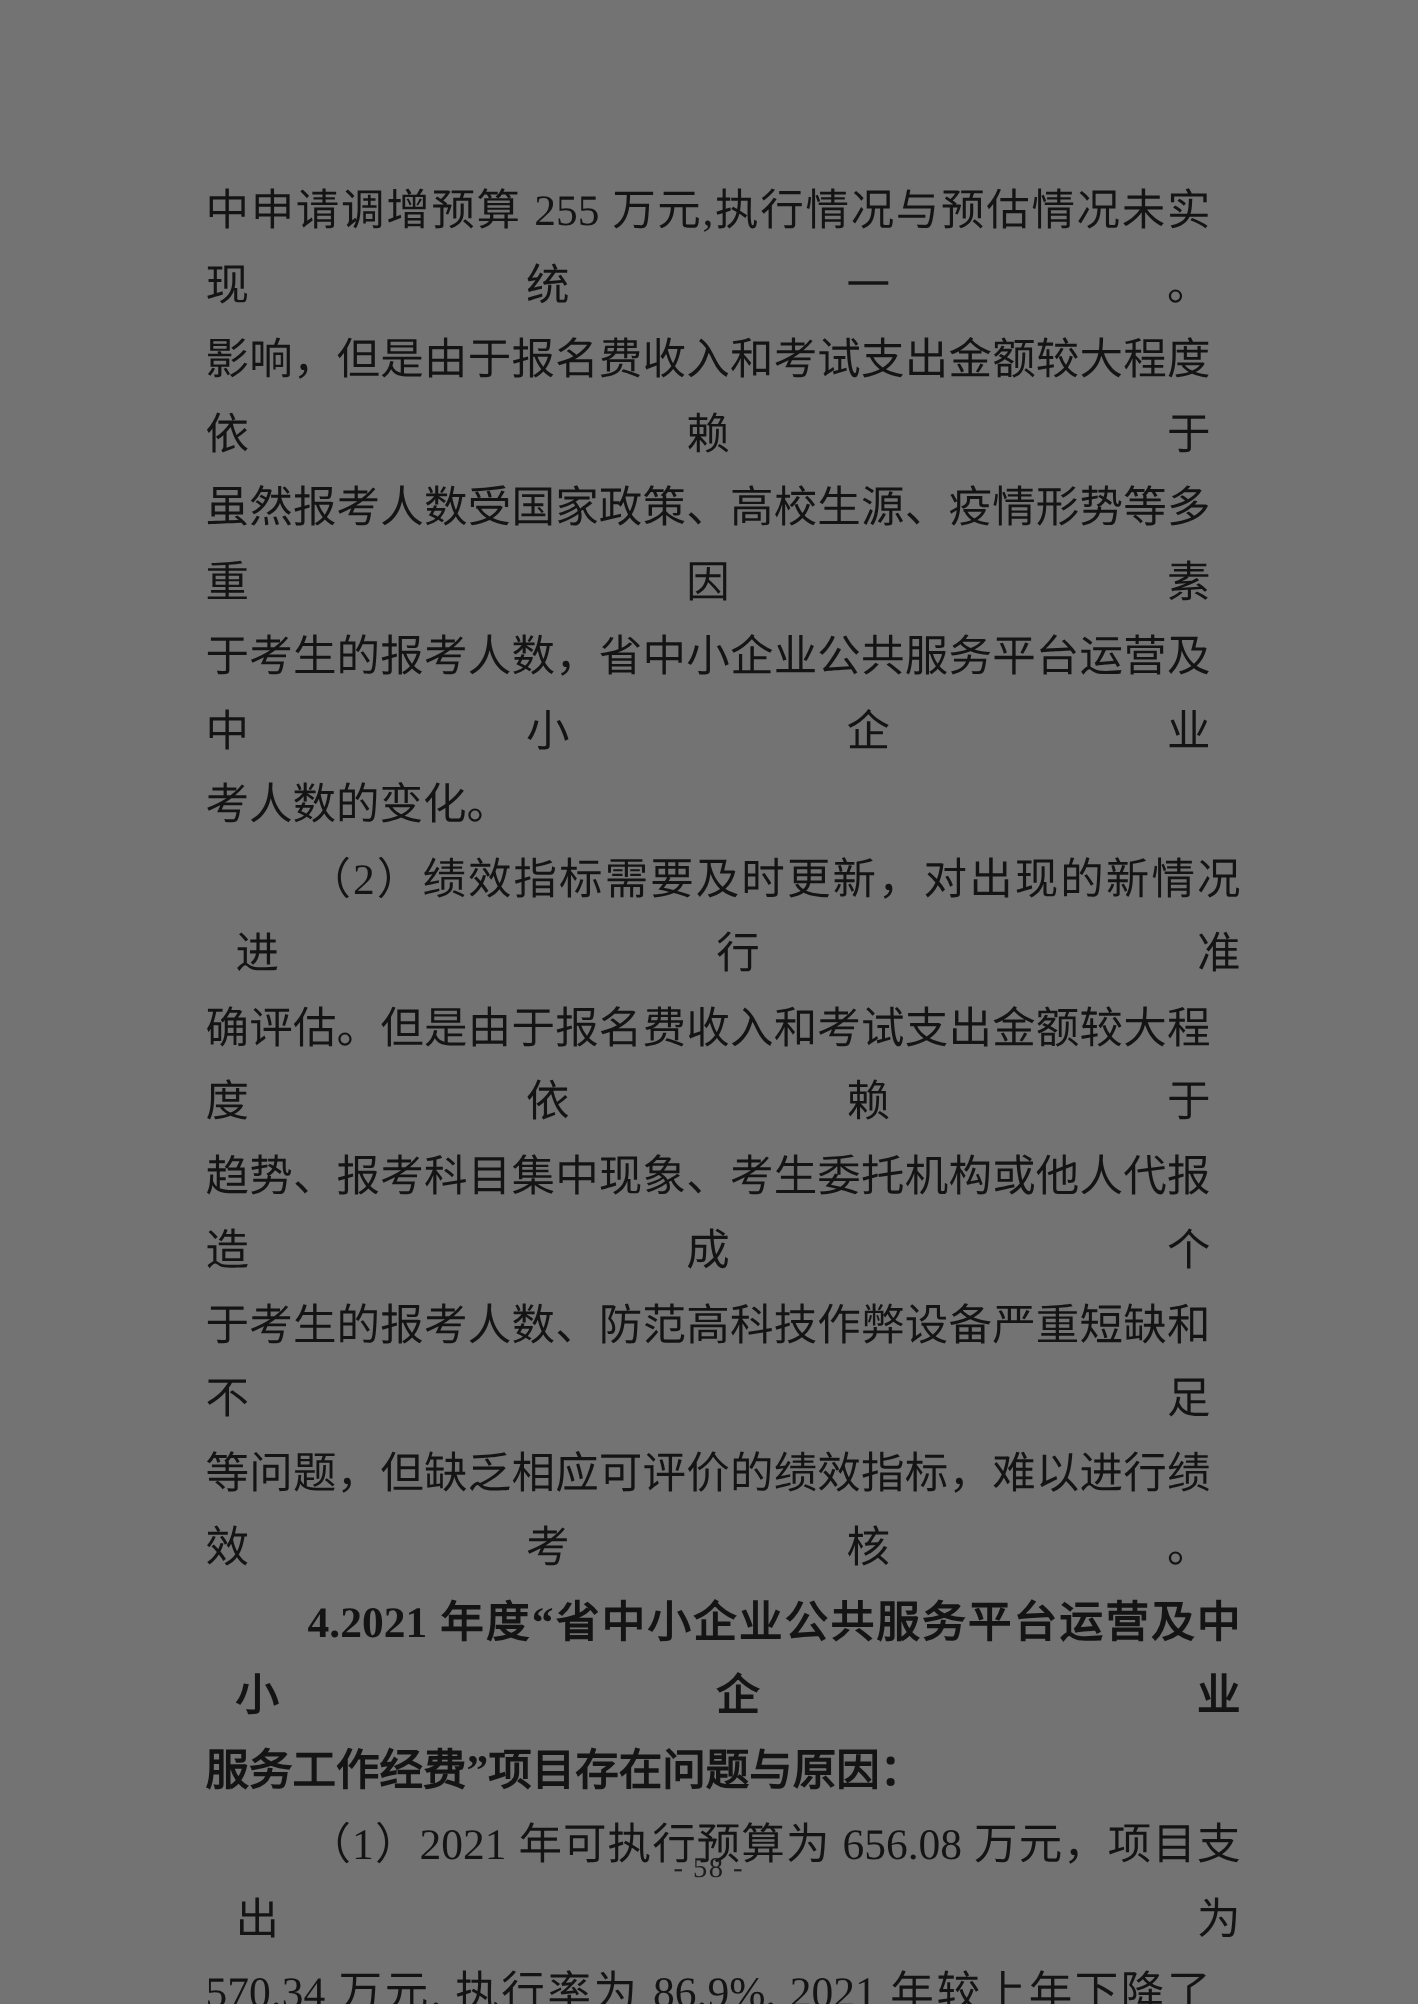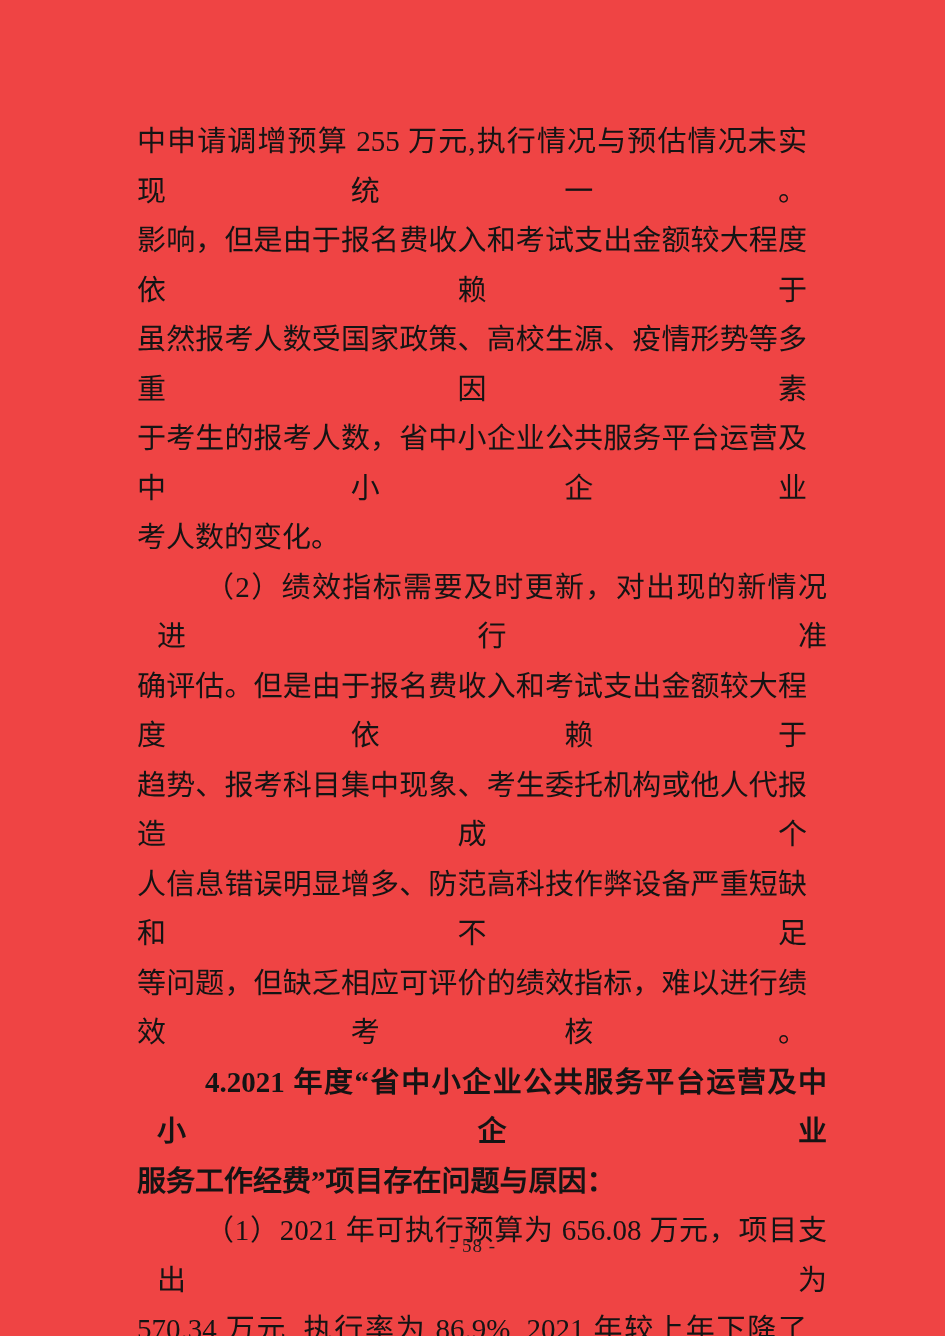--- a/index.html
+++ b/index.html
@@ -4,21 +4,21 @@
 <style>
   html, body {
     margin: 0;
     padding: 0;
     background: #ffffff;
   }
   .page {
     position: relative;
     width: 945px;
     height: 1336px;
-    background: #ef4444;
+    background: #737373;
     overflow: hidden;
     font-family: "Liberation Serif", "DejaVu Serif", serif;
     color: #141414;
   }
   .textblock {
     position: absolute;
     left: 137px;
     top: 117px;
     width: 670px;
     font-size: 29px;
@@ -69,21 +69,21 @@
       <div class="line full">影响，但是由于报名费收入和考试支出金额较大程度依赖于</div>
       <div class="line full">虽然报考人数受国家政策、高校生源、疫情形势等多重因素</div>
       <div class="line full">于考生的报考人数，省中小企业公共服务平台运营及中小企业</div>
       <div class="line endl">考人数的变化。</div>
     </div>
 
     <div>
       <div class="line full indent">（2）绩效指标需要及时更新，对出现的新情况进行准</div>
       <div class="line full">确评估。但是由于报名费收入和考试支出金额较大程度依赖于</div>
       <div class="line full">趋势、报考科目集中现象、考生委托机构或他人代报造成个</div>
-      <div class="line full">人信息错误明显增多、防范高科技作弊设备严重短缺和不足</div>
+      <div class="line full">于考生的报考人数、防范高科技作弊设备严重短缺和不足</div>
       <div class="line full">等问题，但缺乏相应可评价的绩效指标，难以进行绩效考核。</div>
     </div>
 
     <div>
       <div class="line full indent bold">4.2021 年度“省中小企业公共服务平台运营及中小企业</div>
       <div class="line endl bold">服务工作经费”项目存在问题与原因：</div>
     </div>
 
     <div>
       <div class="line full indent">（1）2021 年可执行预算为 656.08 万元，项目支出为</div>

